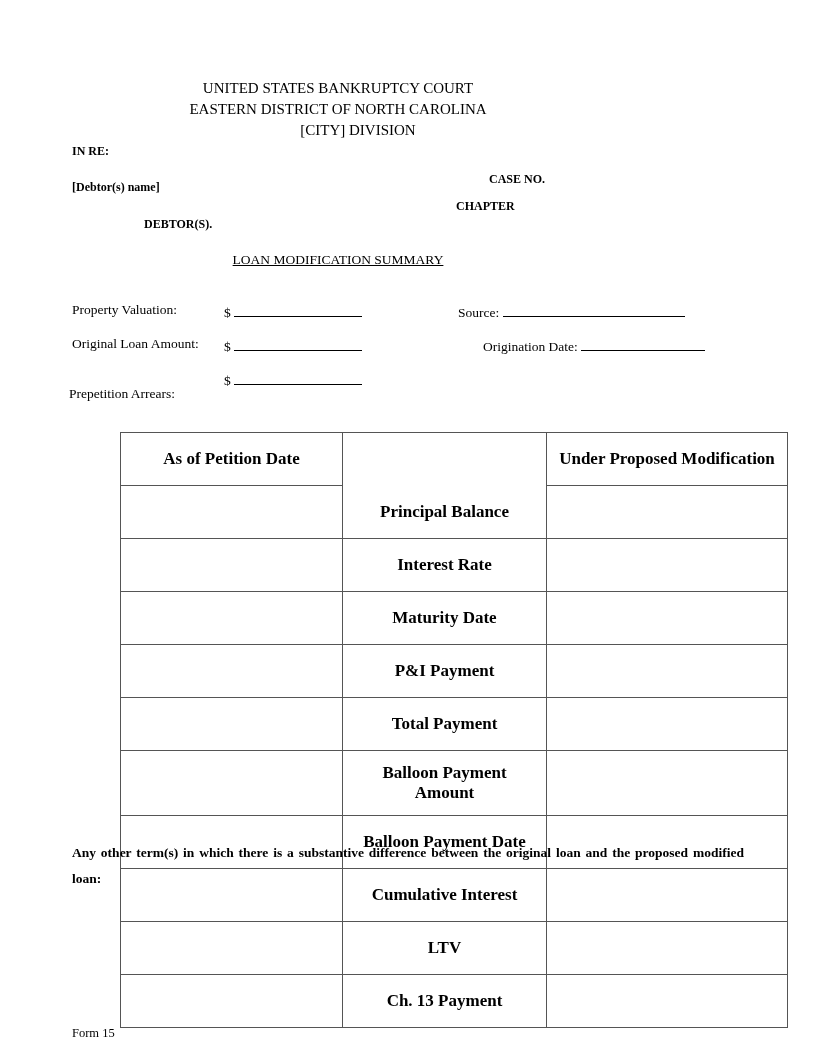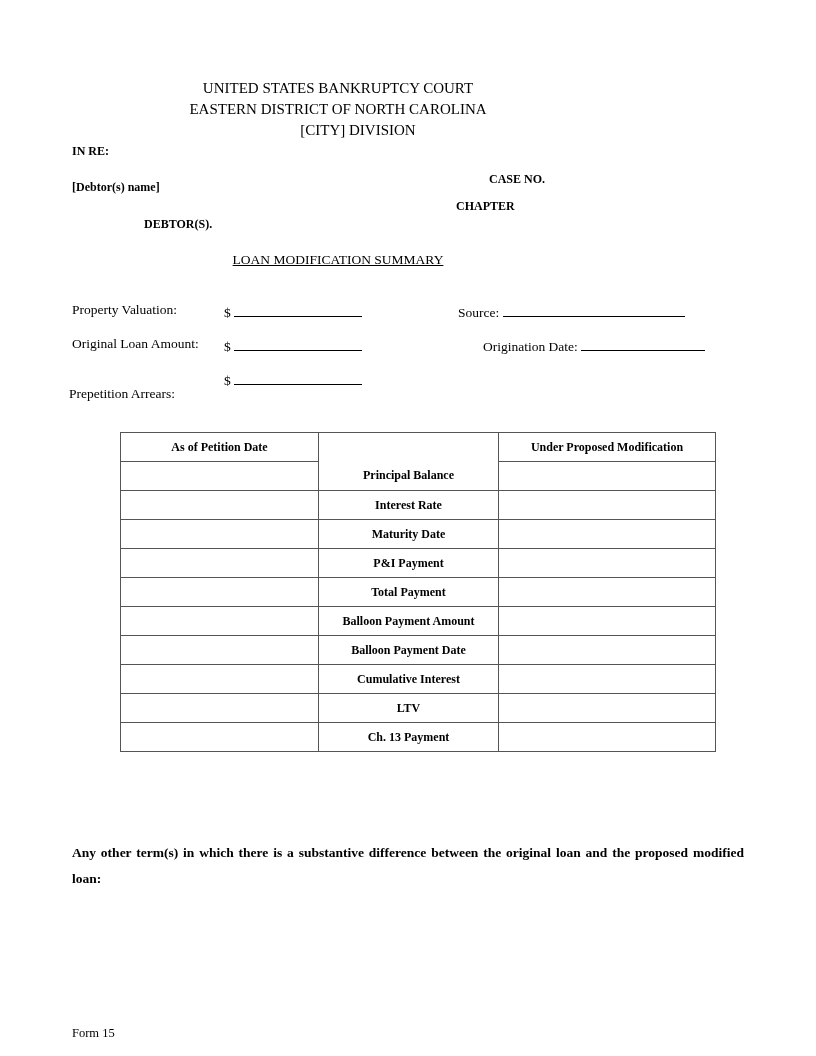--- a/index.html
+++ b/index.html
@@ -4,21 +4,21 @@
 <style>
   html, body { margin:0; padding:0; background:#ffffff; }
   body { width:816px; height:1056px; position:relative; overflow:hidden;
          font-family:"Liberation Serif", serif; color:#000; }
   .abs { position:absolute; }
   .center-line { position:absolute; left:0; width:676px; text-align:center; font-weight:normal; font-size:15px; }
   .bold15 { font-weight:bold; font-size:12px; }
   .field { font-size:13.5px; }
   .uline { display:inline-block; border-bottom:1px solid #000; height:14px; vertical-align:baseline; }
   table.grid { position:absolute; left:120px; top:432px; border-collapse:collapse; }
-  table.grid td { border:1px solid #555; height:28px; padding:0; font-weight:bold; font-size:12px; text-align:center; }
+  table.grid td { border:1px solid #555; height:28px; padding:12px; font-weight:bold; font-size:17px; text-align:center; }
   .c1 { width:197px; } .c2 { width:179px; } .c3 { width:216px; }
   .blank-top { border-top:none !important; }
 </style>
 </head>
 <body>
 
 <div class="center-line" style="top:80px;">UNITED STATES BANKRUPTCY COURT</div>
 <div class="center-line" style="top:101px;">EASTERN DISTRICT OF NORTH CAROLINA</div>
 <div class="center-line" style="top:122px;padding-left:20px;">[CITY] DIVISION</div>
 

